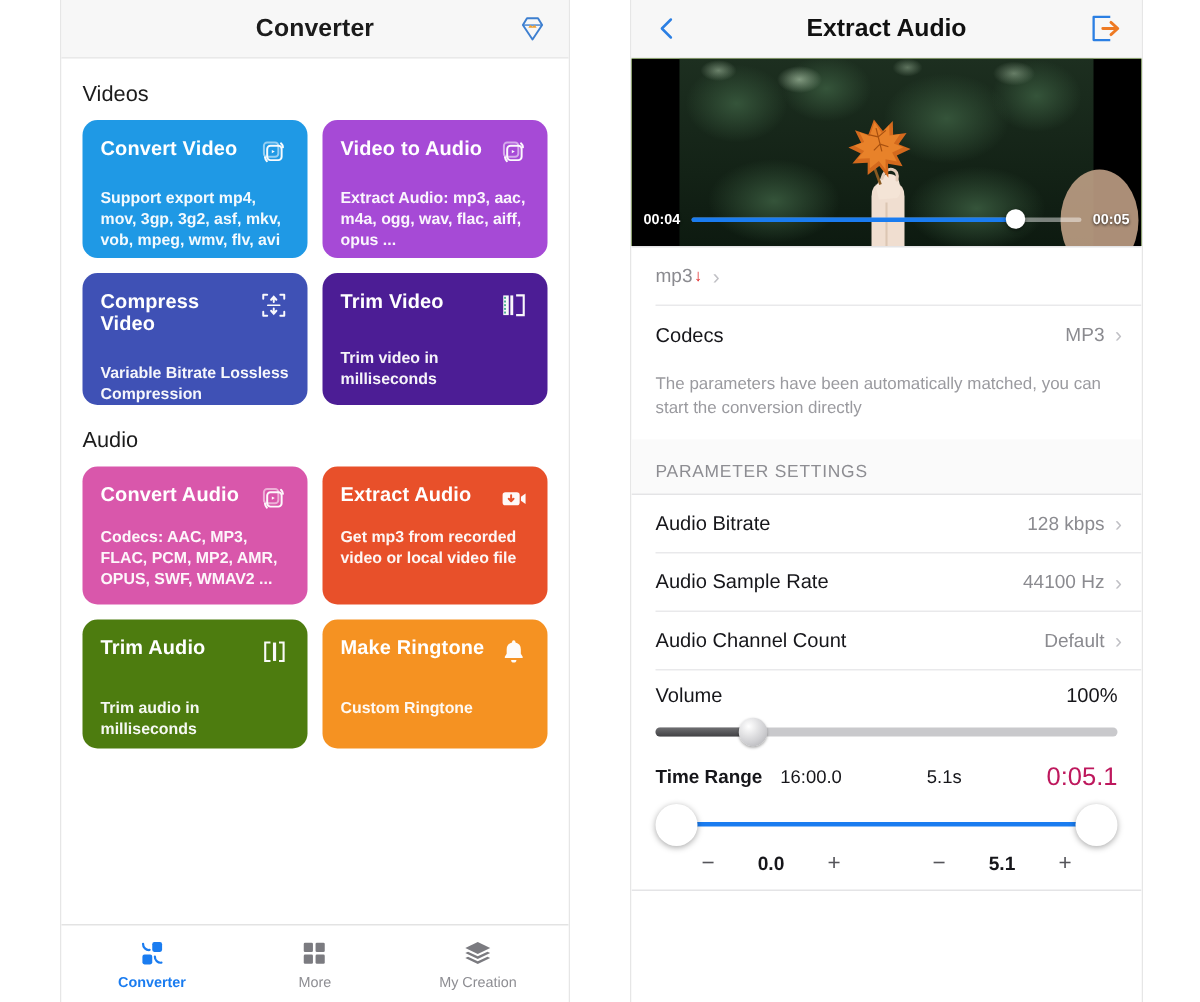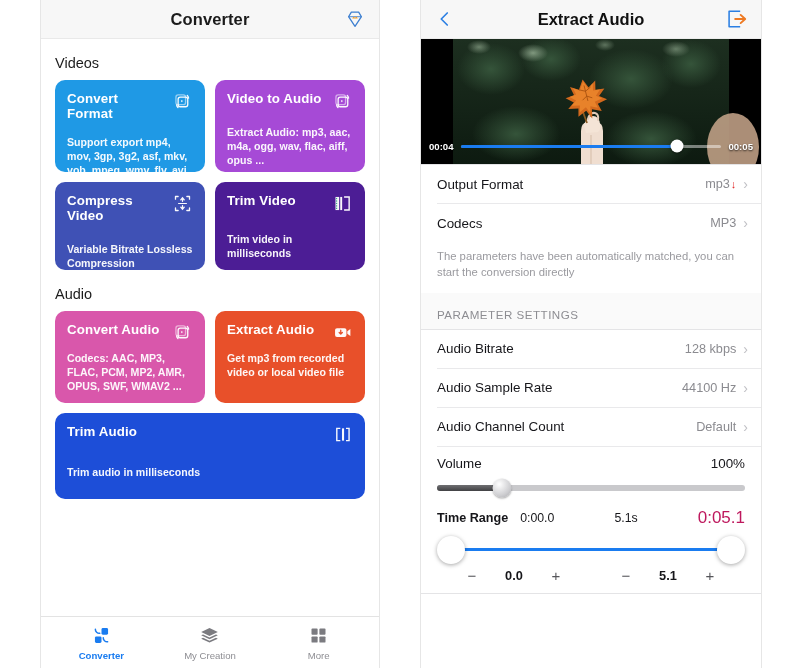--- a/index.html
+++ b/index.html
@@ -139,21 +139,21 @@
       </div>
     </div>
 
     <div class="l-body">
 
       <div class="sec-title">Videos</div>
 
       <div class="grid r1">
         <div class="card" style="background:#1f99e5">
           <div class="card-h">
-            <div class="card-title">Convert Format</div>
+            <div class="card-title">Convert Video</div>
             <span class="card-ic">
               <svg width="21" height="21" viewBox="0 0 24 24" fill="none" stroke="#fff" stroke-width="1.5">
                 <rect x="7" y="7" width="11" height="11" rx="2.5"></rect>
                 <rect x="4.5" y="4.5" width="11" height="11" rx="2.5" opacity=".55"></rect>
                 <path d="M10.5 12.8v-2.6l2.3 1.3z" fill="#fff" stroke="none"></path>
                 <path d="M17.5 5.2a5 5 0 0 1 1.5 3" stroke-linecap="round"></path>
                 <path d="M6.8 18.8a5 5 0 0 1-1.5-3" stroke-linecap="round"></path>
               </svg>
             </span>
           </div>
@@ -243,69 +243,81 @@
               </svg>
             </span>
           </div>
           <div class="card-desc">Get mp3 from recorded video or local video file</div>
         </div>
       </div>
 
       <div class="row-gap"></div>
 
       <div class="grid r4">
-        <div class="card" style="background:#1d4ed8">
+        <div class="card" style="background:#4d7c0f">
           <div class="card-h">
             <div class="card-title">Trim Audio</div>
             <span class="card-ic">
               <svg width="21" height="21" viewBox="0 0 24 24" fill="none" stroke="#fff" stroke-width="1.6">
                 <path d="M9.5 5H5.5v14h4"></path>
                 <rect x="11.4" y="5" width="2.4" height="14" fill="#fff" stroke="none"></rect>
                 <path d="M16 5h3.5v14H16"></path>
               </svg>
             </span>
           </div>
           <div class="card-desc">Trim audio in milliseconds</div>
+        </div>
+        <div class="card" style="background:#f59222">
+          <div class="card-h">
+            <div class="card-title">Make Ringtone</div>
+            <span class="card-ic">
+              <svg width="21" height="21" viewBox="0 0 24 24" fill="#fff">
+                <path d="M12 3.2a1.3 1.3 0 0 1 1.3 1.3v.5a5.4 5.4 0 0 1 4.1 5.2v3.4l1.4 2.2v1H5.2v-1l1.4-2.2v-3.4a5.4 5.4 0 0 1 4.1-5.2v-.5A1.3 1.3 0 0 1 12 3.2z"></path>
+                <path d="M10 18.2h4a2 2 0 0 1-4 0z"></path>
+              </svg>
+            </span>
+          </div>
+          <div class="card-desc">Custom Ringtone</div>
         </div>
       </div>
 
     </div>
 
     <div class="tabbar">
       <div class="tab active">
         <span class="tab-ic">
           <svg width="21" height="21" viewBox="0 0 24 24">
             <rect x="12" y="3.5" width="7.5" height="7.5" rx="1.6" fill="#1a7cf0"></rect>
             <rect x="4.5" y="13" width="7.5" height="7.5" rx="1.6" fill="#1a7cf0"></rect>
             <path d="M10 9.5A4.5 4.5 0 0 1 5 4.8" fill="none" stroke="#1a7cf0" stroke-width="1.7" stroke-linecap="round"></path>
             <path d="M14 14.5a4.5 4.5 0 0 0 5 4.7" fill="none" stroke="#1a7cf0" stroke-width="1.7" stroke-linecap="round"></path>
           </svg>
         </span>
         <span class="tab-lb">Converter</span>
       </div>
       <div class="tab">
         <span class="tab-ic">
           <svg width="21" height="21" viewBox="0 0 24 24" fill="#7b7b80">
-            <path d="M12 3.5 21.5 8 12 12.5 2.5 8z"></path>
-            <path d="M12 14.3 4.6 10.8 2.5 11.8 12 16.3l9.5-4.5-2.1-1z"></path>
-            <path d="M12 18.1 4.6 14.6 2.5 15.6 12 20.1l9.5-4.5-2.1-1z"></path>
-          </svg>
-        </span>
-        <span class="tab-lb">My Creation</span>
-      </div>
-      <div class="tab">
-        <span class="tab-ic">
-          <svg width="21" height="21" viewBox="0 0 24 24" fill="#7b7b80">
             <rect x="4" y="4" width="7" height="7" rx="1"></rect>
               <rect x="13" y="4" width="7" height="7" rx="1"></rect>
             <rect x="4" y="13" width="7" height="7" rx="1"></rect>
               <rect x="13" y="13" width="7" height="7" rx="1"></rect>
           </svg>
         </span>
         <span class="tab-lb">More</span>
+      </div>
+      <div class="tab">
+        <span class="tab-ic">
+          <svg width="21" height="21" viewBox="0 0 24 24" fill="#7b7b80">
+            <path d="M12 3.5 21.5 8 12 12.5 2.5 8z"></path>
+            <path d="M12 14.3 4.6 10.8 2.5 11.8 12 16.3l9.5-4.5-2.1-1z"></path>
+            <path d="M12 18.1 4.6 14.6 2.5 15.6 12 20.1l9.5-4.5-2.1-1z"></path>
+          </svg>
+        </span>
+        <span class="tab-lb">My Creation</span>
       </div>
     </div>
 
   </div>
 
   <div class="right-pane">
 
     <div class="r-header">
       <div class="back-ic">
         <svg width="18" height="18" viewBox="0 0 24 24" fill="none" stroke="#2b7fe3" stroke-width="2.2" stroke-linecap="round" stroke-linejoin="round">
@@ -377,21 +389,20 @@
         </span>
         <span class="vtime">00:05</span>
       </div>
     </div>
 
     <div class="r-body">
 
       <div class="sep-full"></div>
 
       <div class="row">
-        <span class="row-lb">Output Format</span>
         <span class="row-val">
           <span>mp3</span>
           <span class="red-dn">↓</span>
         </span>
         <span class="chev">›</span>
       </div>
       <div class="sep-ind"></div>
 
       <div class="row">
         <span class="row-lb">Codecs</span>
@@ -430,21 +441,21 @@
         <span class="vol-val">100%</span>
       </div>
       <div class="vol-sl">
         <span class="vol-track"></span>
         <span class="vol-fill" style="width: 21%;"></span>
         <span class="vol-knob" style="left: 21%;"></span>
       </div>
 
       <div class="tr-row">
         <span class="tr-lb">Time Range</span>
-        <span class="tr-a">0:00.0</span>
+        <span class="tr-a">16:00.0</span>
         <span class="tr-m">5.1s</span>
         <span class="tr-b">0:05.1</span>
       </div>
 
       <div class="tr-sl">
         <span class="tr-track"></span>
         <span class="tr-h l"></span>
         <span class="tr-h r"></span>
       </div>
 

